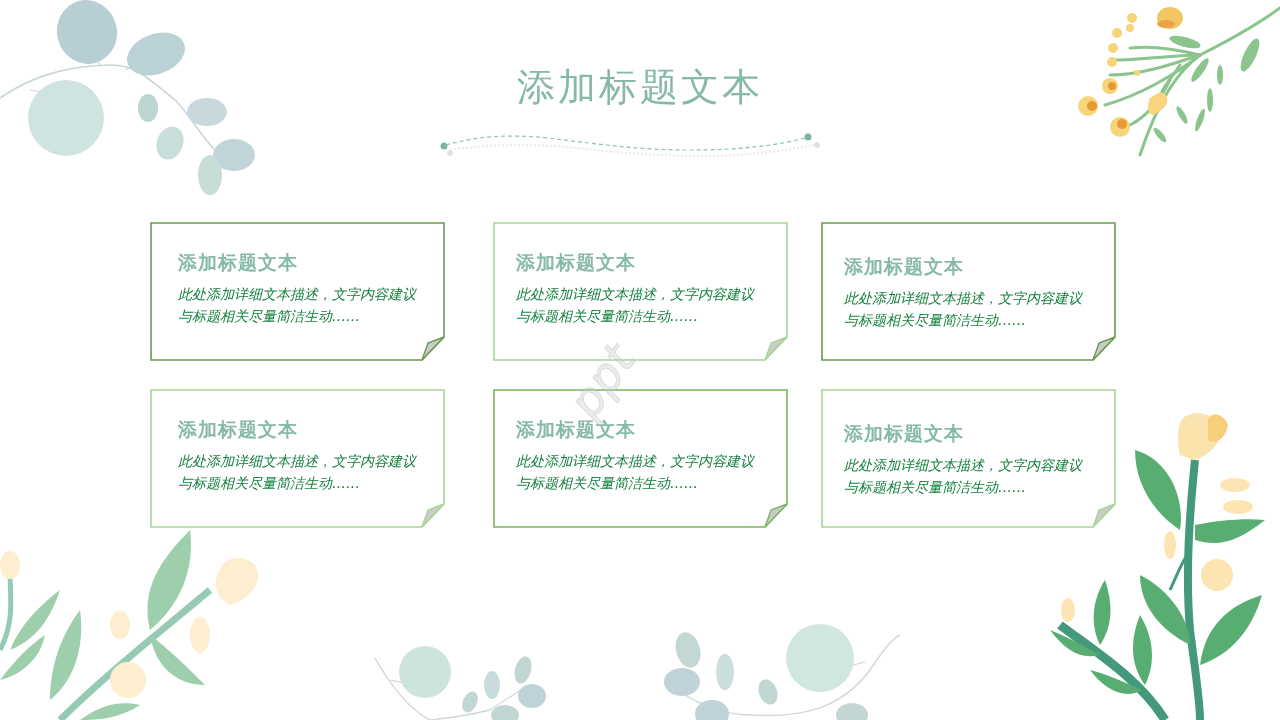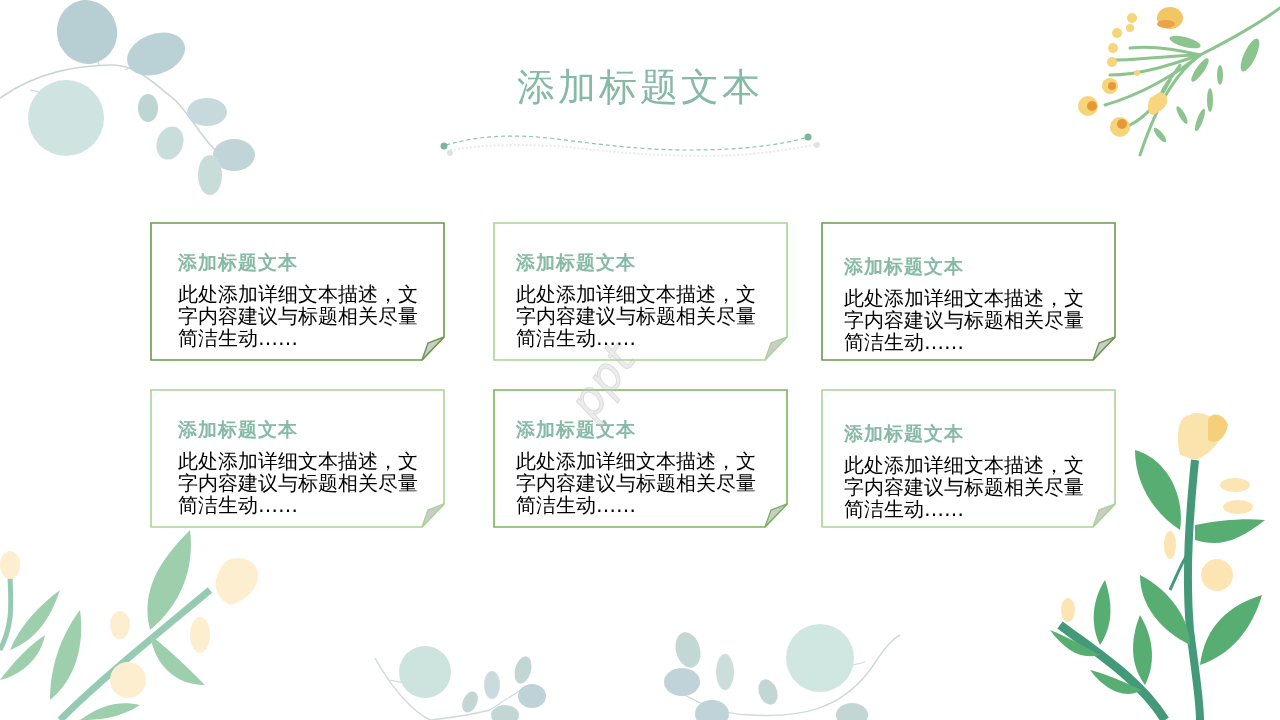--- a/index.html
+++ b/index.html
@@ -17,21 +17,21 @@
     .card {
       position: absolute; width: 294px; height: 138px; box-sizing: border-box;
     }
     .card svg.frame { position: absolute; left: 0; top: 0; }
     .card-title {
       position: absolute; left: 28px; top: 28px;
       font-size: 19px; font-weight: bold; color: #86b9a6; letter-spacing: 1px;
     }
     .card-body {
       position: absolute; left: 28px; top: 61px; width: 250px;
-      font-size: 20px; line-height: 22px; color: #000000;
+      font-size: 14px; line-height: 22px; color: #15803d; font-style: italic;
     }
     .watermark {
       position: absolute; left: 575px; top: 320px; width: 130px; height: 110px;
       color: rgba(200,200,200,0.35); font-size: 46px; font-family: "DejaVu Sans", sans-serif;
       transform: rotate(-55deg); font-style: italic;
       -webkit-text-stroke: 1px rgba(190,190,190,0.45);
     }
   </style>
 </head>
 <body>

